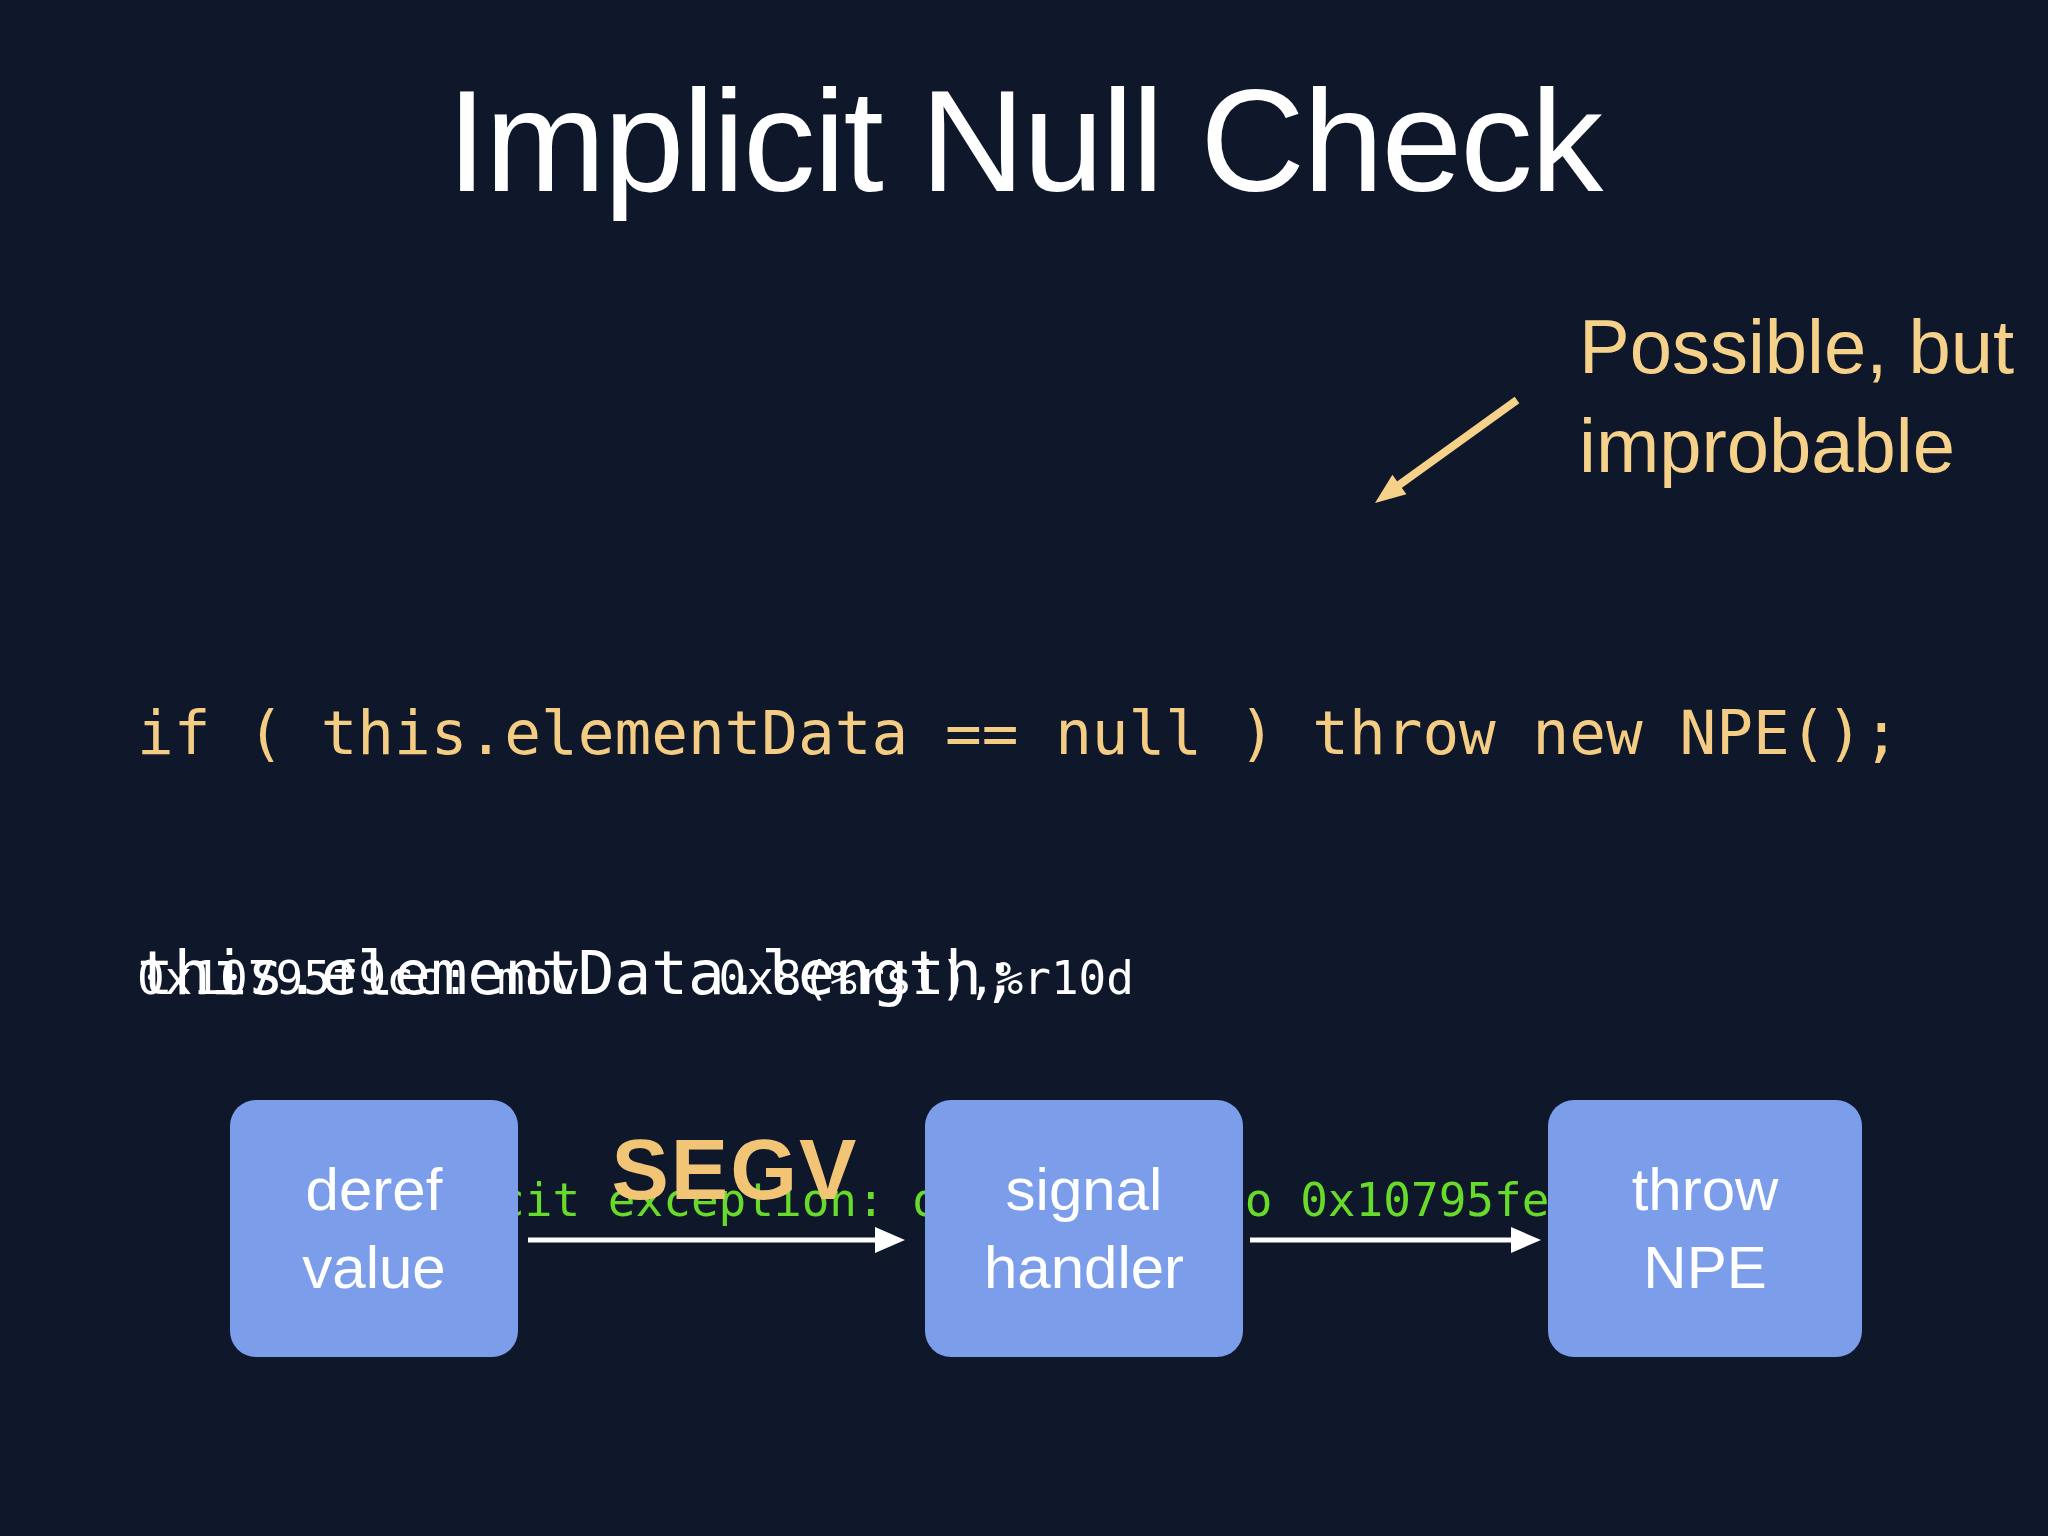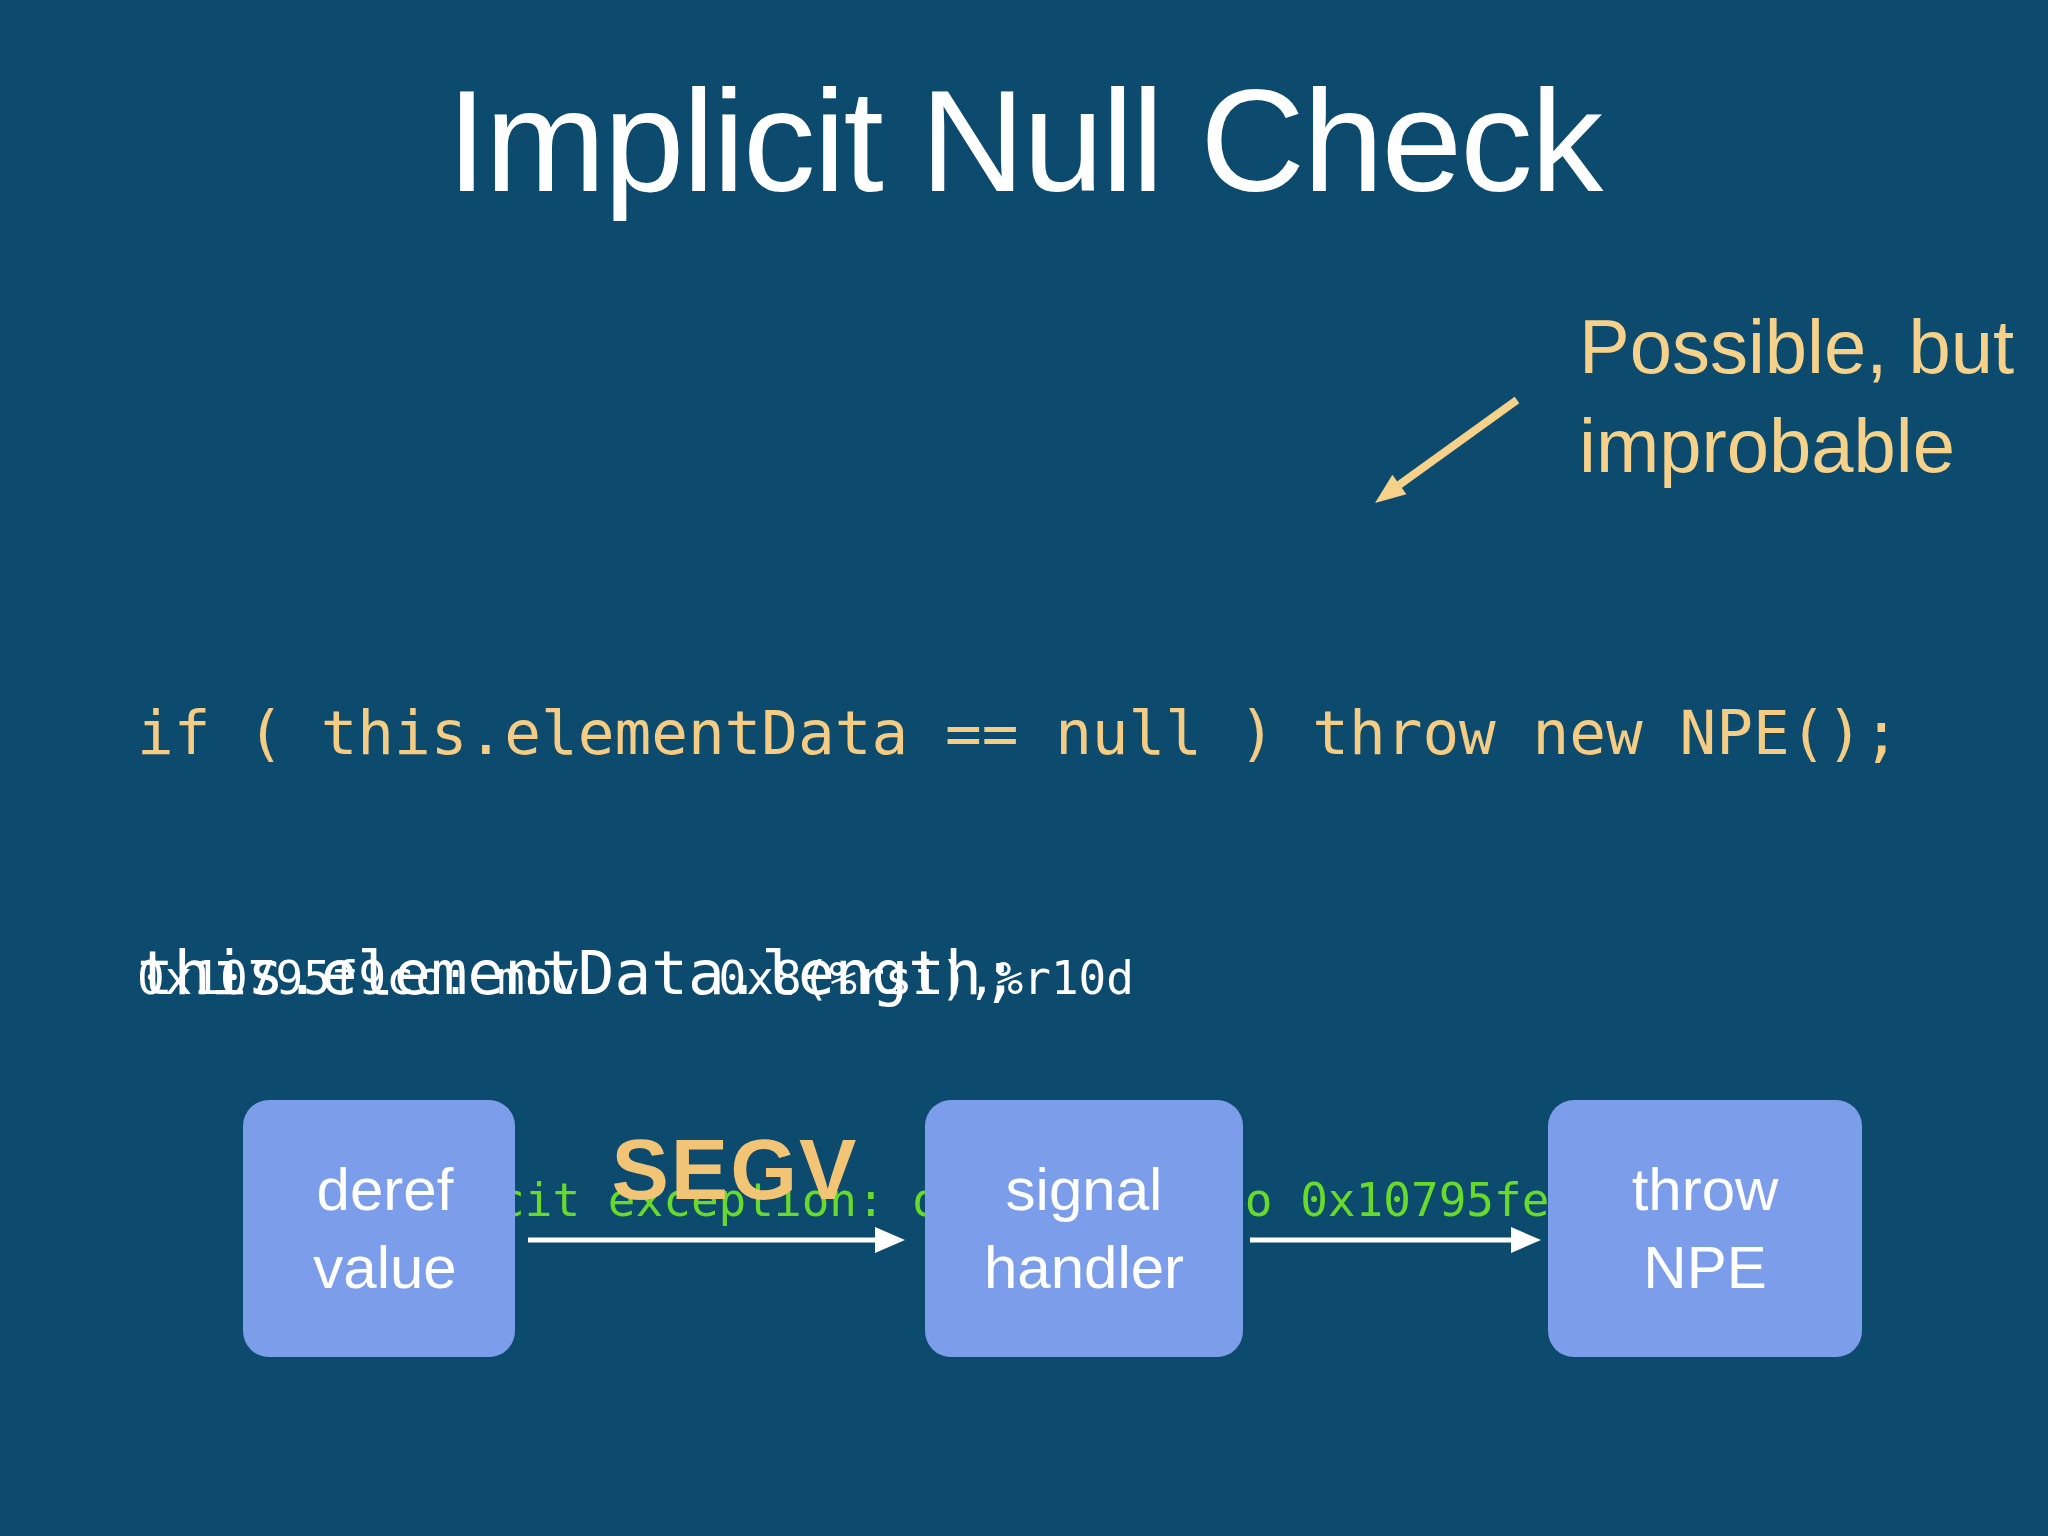--- a/index.html
+++ b/index.html
@@ -1,19 +1,19 @@
 <!DOCTYPE html>
 <html><head>
 <meta charset="utf-8">
 <style>
   html,body{margin:0;padding:0;background:#333;}
   .slide{
     position:relative;
     width:2048px;height:1536px;
-    background:#0c4a6e;
+    background:#0f172a;
     overflow:hidden;
     font-family:"Liberation Sans", sans-serif;
   }
   .title{
     position:absolute;
     top:58px;left:0;width:2048px;
     text-align:center;
     font-size:145px;
     font-weight:400;
     letter-spacing:-2px;
@@ -61,21 +61,21 @@
     border-radius:26px;
     color:#ffffff;
     font-size:60px;
     line-height:78px;
     display:flex;
     flex-direction:column;
     align-items:center;
     justify-content:center;
     text-align:center;
   }
-  .box-deref{left:243px;width:260px;padding-left:12px;}
+  .box-deref{left:230px;width:288px;}
   .box-signal{left:925px;width:318px;}
   .box-throw{left:1548px;width:314px;}
   .segv-label{
     position:absolute;
     left:585px;top:1120px;
     width:300px;
     text-align:center;
     font-size:86px;
     font-weight:bold;
     letter-spacing:2px;

